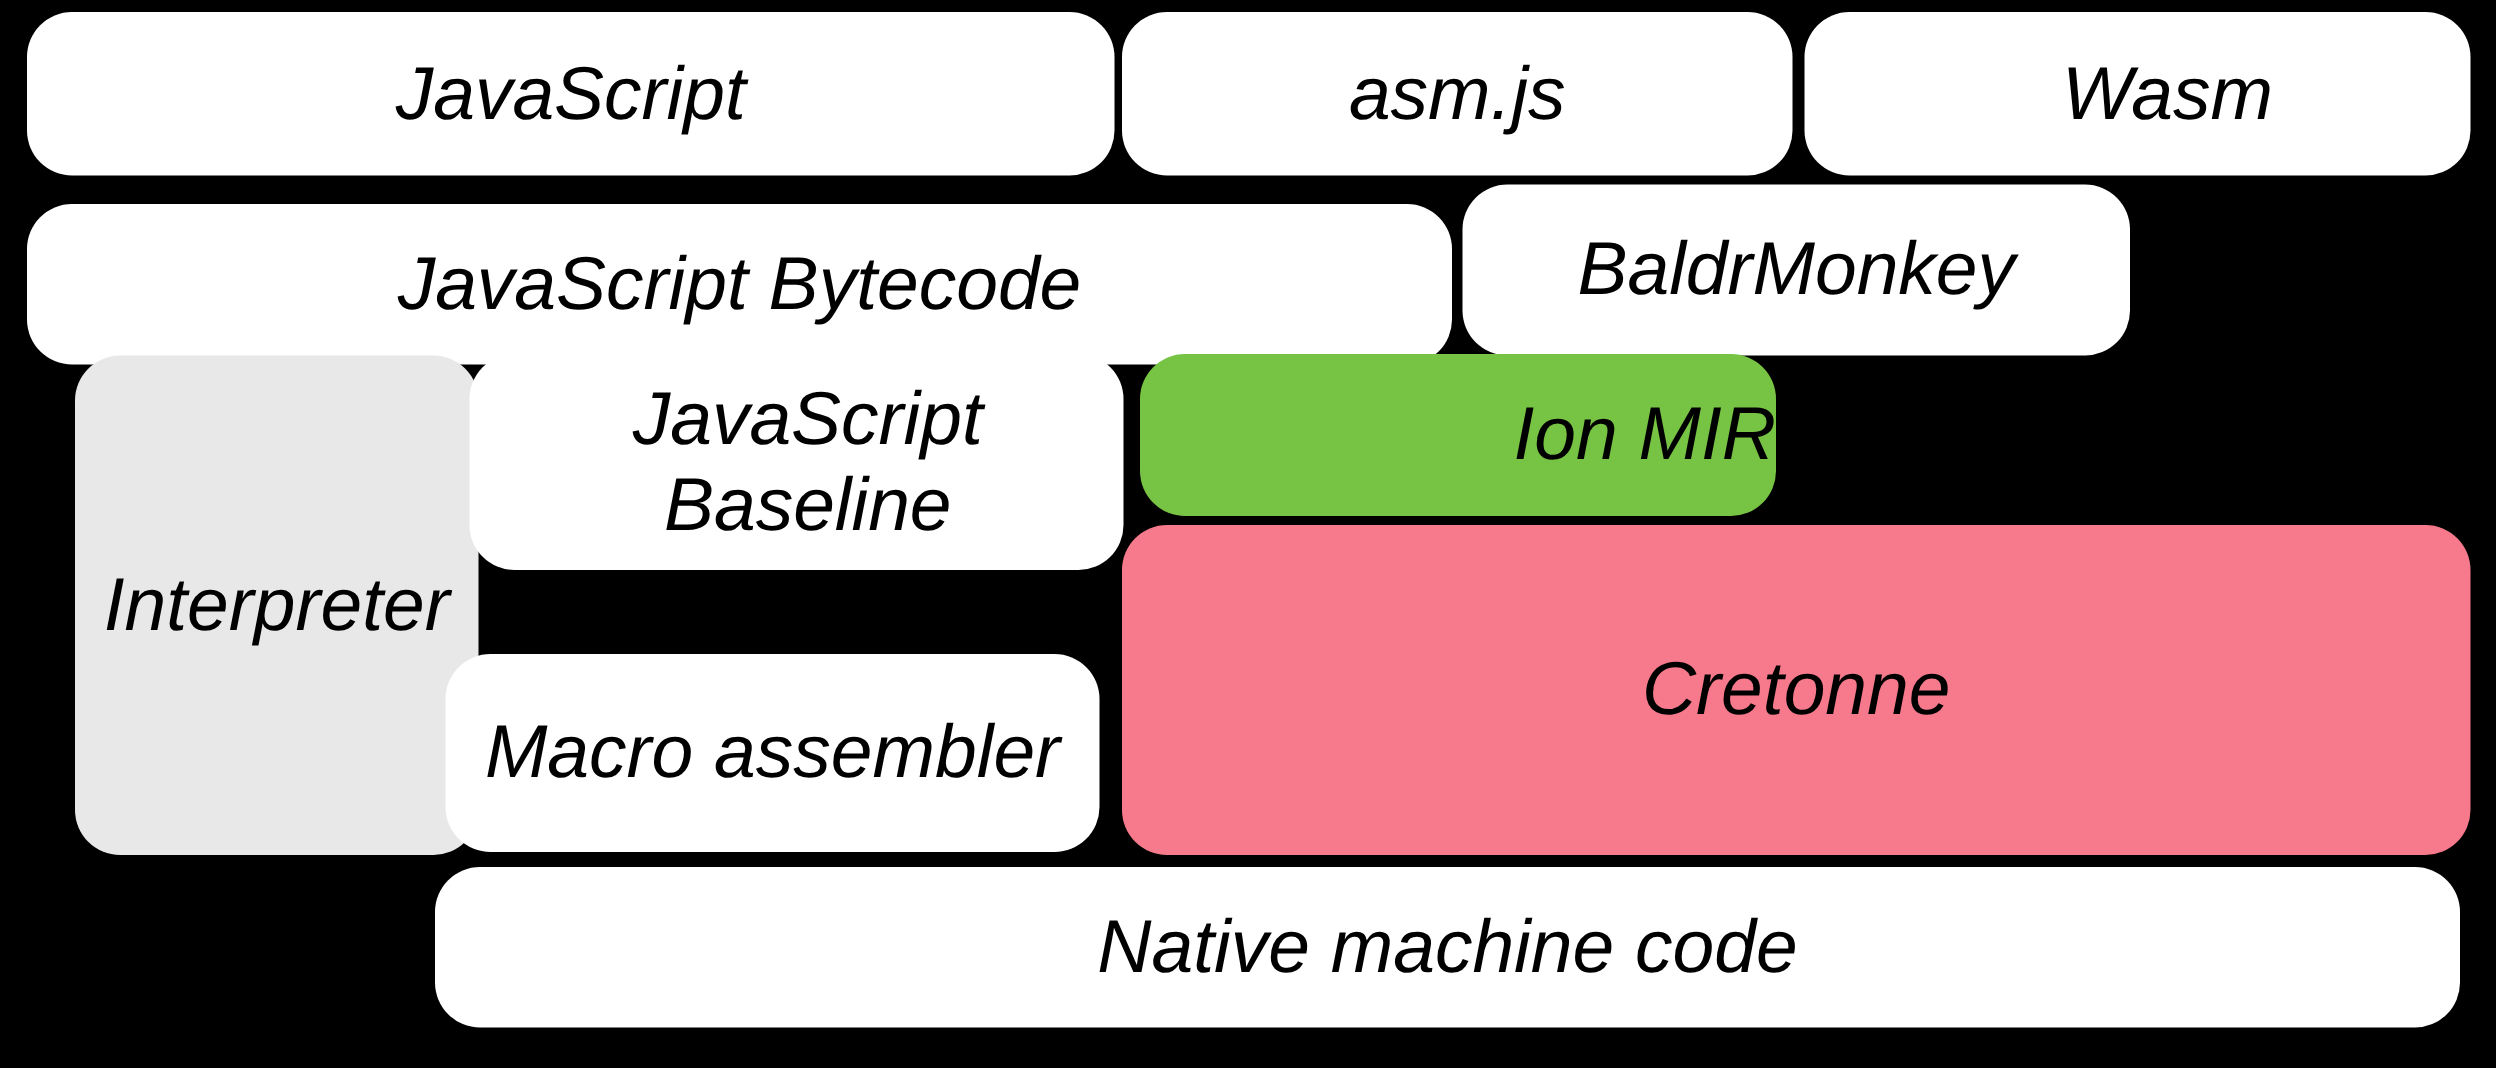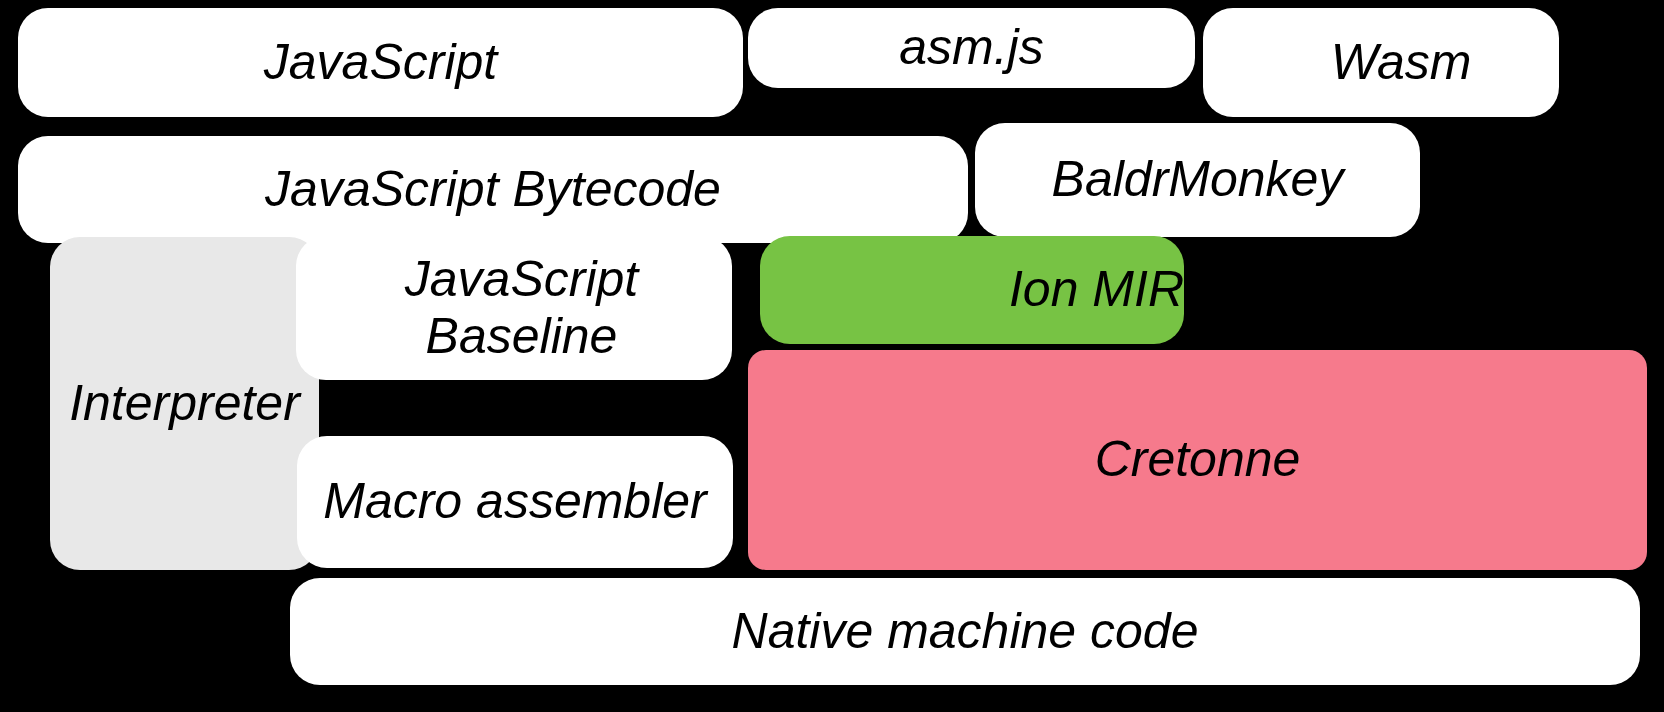--- a/index.html
+++ b/index.html
@@ -29,28 +29,28 @@
     font-size: 50px;
     line-height: 1.15;
     font-weight: 400;
   }
   .box.gray  { background: var(--c-box-gray,  #e8e8e8); margin-left: 32px; }
   .box.green { background: var(--c-box-green, #77c344); }
   .box.pink  { background: var(--c-box-pink,  #f67a8c); }
 
   
   #b-javascript        { left: 18px;   top: 8px;   width: 725px;  height: 109px; }
-  #b-asmjs             { left: 748px;  top: 8px;   width: 447px;  height: 80px; }
-  #b-wasm              { left: 1203px; top: 8px;   width: 356px;  height: 109px; padding-left: 40px; }
+  #b-asmjs             { left: 748px;  top: 8px;   width: 447px;  height: 109px; }
+  #b-wasm              { left: 1203px; top: 8px;   width: 444px;  height: 109px; padding-left: 40px; }
   #b-bytecode          { left: 18px;   top: 136px; width: 950px;  height: 107px; }
   #b-baldrmonkey       { left: 975px;  top: 123px; width: 445px;  height: 114px; }
   #b-interpreter       { left: 18px;   top: 237px; width: 269px;  height: 333px; }
-  #b-baseline          { left: 296px;  top: 236px; width: 436px;  height: 144px; padding-left: 15px; }
+  #b-baseline          { left: 313px;  top: 236px; width: 436px;  height: 144px; padding-left: 15px; }
   #b-ionmir            { left: 760px;  top: 236px; width: 424px;  height: 108px; justify-content: flex-end; }
-  #b-cretonne          { left: 748px;  top: 350px; width: 899px;  height: 220px; border-radius: 18px; }
+  #b-cretonne          { left: 748px;  top: 350px; width: 899px;  height: 220px; }
   #b-macroassembler    { left: 297px;  top: 436px; width: 436px;  height: 132px; }
   #b-nativecode        { left: 290px;  top: 578px; width: 1350px; height: 107px; }
 
   
   #b-baseline .label { max-width: 310px; }
 </style>
 </head>
 <body>
 
 <div class="canvas">

